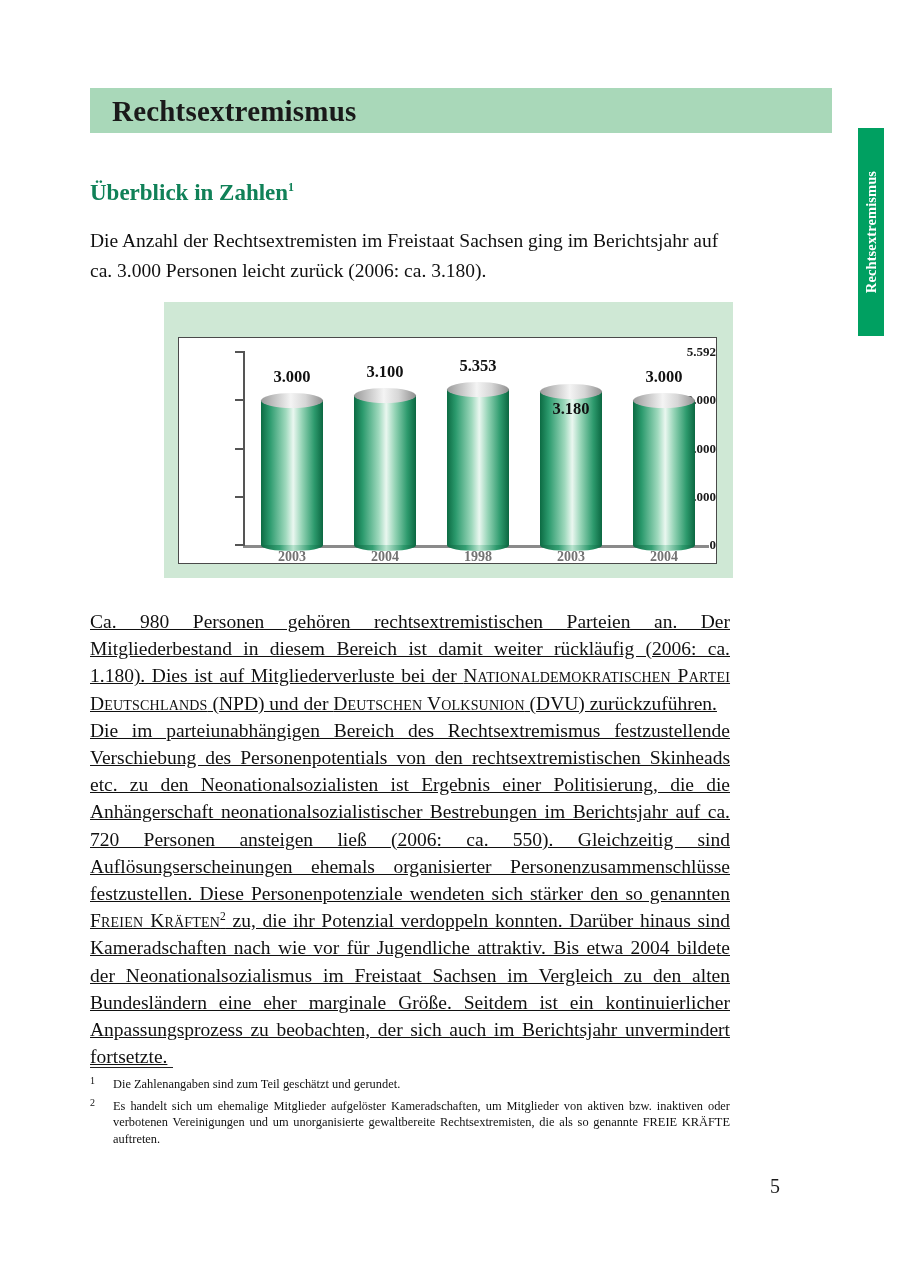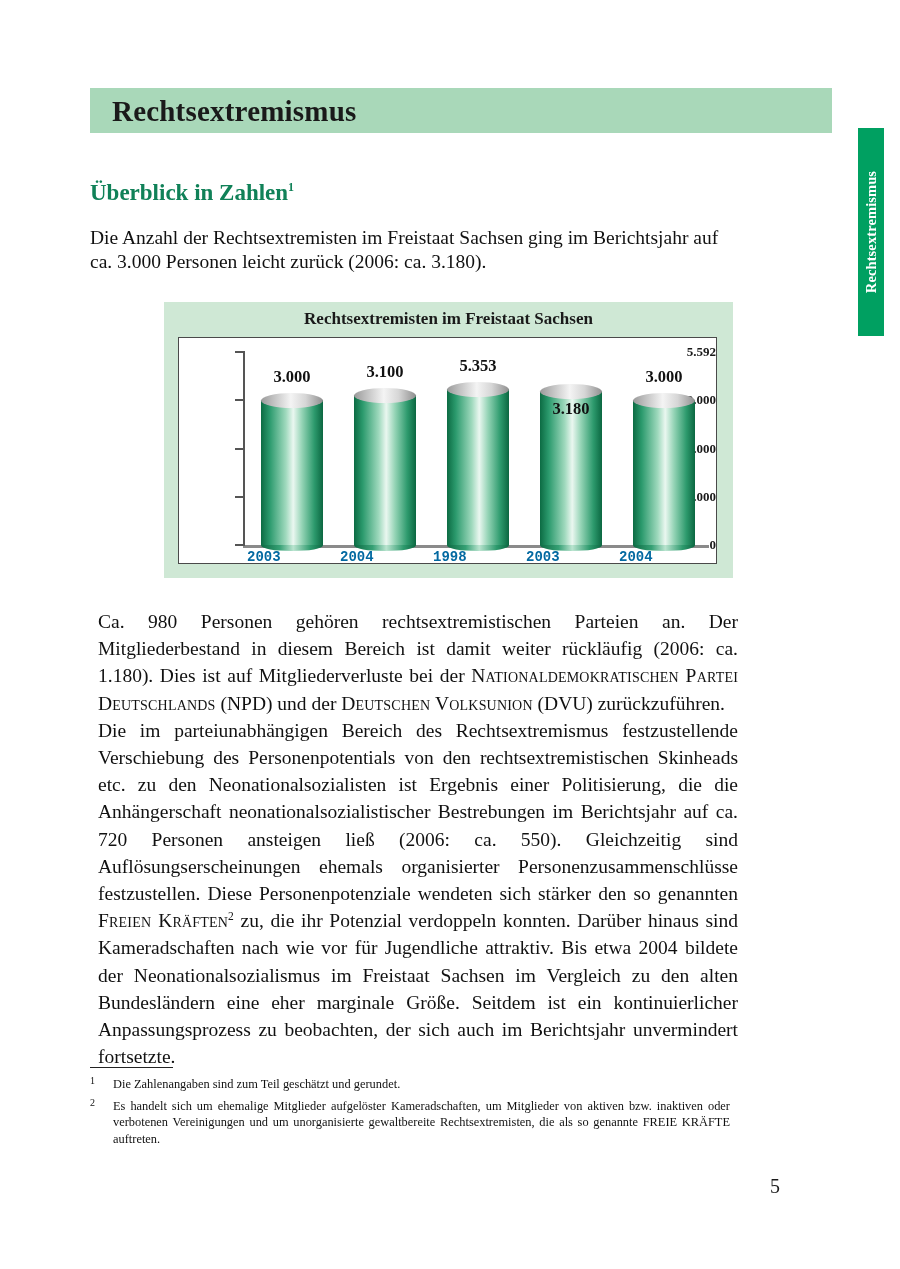--- a/index.html
+++ b/index.html
@@ -80,21 +80,21 @@
     font-weight: 700;
   }
 
   
   #intro-paragraph {
     position: absolute;
     left: 90px;
     top: 226px;
     width: 640px;
     font-size: 19.5px;
-    line-height: 24px;
+    line-height: 30px;
     text-align: left;
   }
 
   
   #chart-outer {
     position: absolute;
     left: 164px;
     top: 302px;
     width: 569px;
     height: 276px;
@@ -214,35 +214,35 @@
     text-align: center;
     font-size: 16.5px;
     font-weight: 700;
     color: #111111;
   }
   .bar-cat {
     position: absolute;
     width: 90px;
     left: 0;
     top: 211px;
-    text-align: left;
+    text-align: center;
     font-size: 14px;
     font-weight: 700;
-    color: #0369a1;
-    font-family: Liberation Mono, monospace;
+    color: #737373;
   }
 
   
   #body-block {
     position: absolute;
-    left: 98px;
+    left: 90px;
     top: 608px;
     width: 640px;
     font-size: 19.5px;
     line-height: 27.2px;
+    text-decoration: underline;
   }
   #body-block p {
     margin: 0;
   }
   .para-justify {
     text-align: justify;
     text-justify: inter-word;
   }
   .smallcaps {
     font-variant: small-caps;
@@ -304,21 +304,20 @@
   <div id="side-tab-label">Rechtsextremismus</div>
 </div>
 
 <div id="section-heading">
   <span>Überblick in Zahlen</span><span class="fn">1</span>
 </div>
 
 <div id="intro-paragraph">Die Anzahl der Rechtsextremisten im Freistaat Sachsen ging im Berichtsjahr auf ca. 3.000 Personen leicht zurück (2006: ca. 3.180).</div>
 
 <div id="chart-outer">
-  <div id="chart-title">Rechtsextremisten im Freistaat Sachsen</div>
   <div id="chart-plotbox">
     <div class="chart-inner" id="chart-inner">
       <div id="y-axis-line"></div>
       <div id="x-axis-line"></div>
       <div id="y-ticks">
           <div class="y-tick-mark" style="top: 206px;"></div>
           <div class="y-tick-label" style="top: 200px;">0</div>
           <div class="y-tick-mark" style="top: 157.75px;"></div>
           <div class="y-tick-label" style="top: 151.75px;">1.000</div>
           <div class="y-tick-mark" style="top: 109.5px;"></div>

